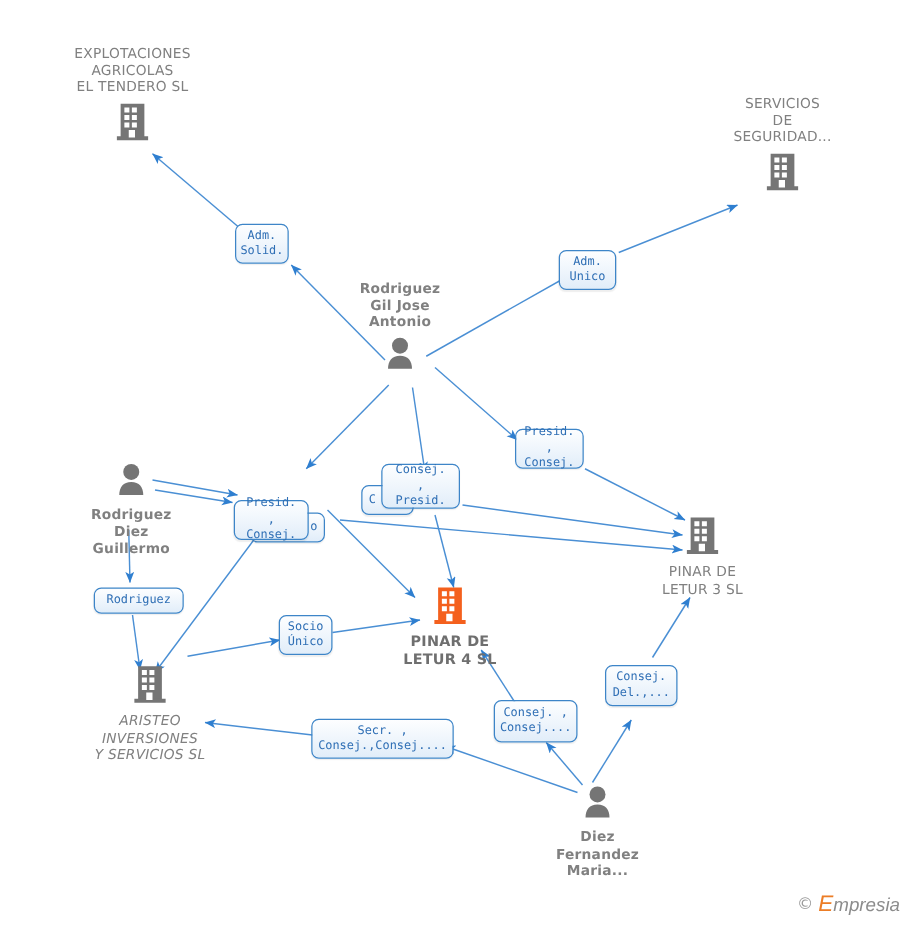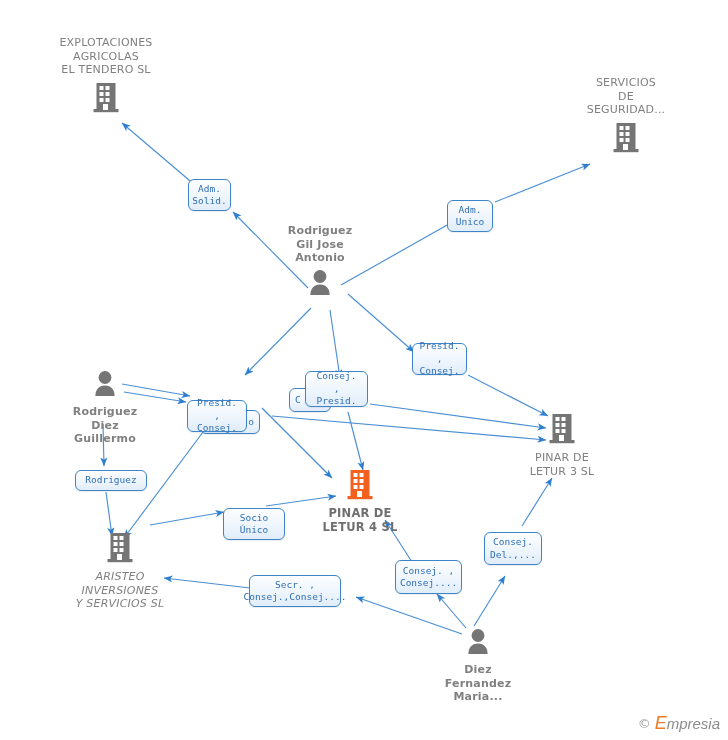--- a/index.html
+++ b/index.html
@@ -240,24 +240,24 @@
   <div class="lbl front" style="left:305px;top:371px;width:63px;height:36px;">Consej. ,
 Presid.</div>
 
   <div class="lbl hidden-behind" style="left:200px;top:410px;width:60px;height:24px;justify-content:flex-end;">o</div>
 
   <div class="lbl front" style="left:187px;top:400px;width:60px;height:32px;">Presid. ,
 Consej.</div>
 
   <div class="lbl front" style="left:75px;top:470px;width:72px;height:21px;">Rodriguez</div>
 
-  <div class="lbl front" style="left:223px;top:508px;width:62px;height:32px;">Socio
+  <div class="lbl front" style="left:223px;top:492px;width:43px;height:32px;">Socio
 Único</div>
 
-  <div class="lbl front" style="left:249px;top:575px;width:92px;height:32px;">Secr. ,
+  <div class="lbl front" style="left:249px;top:575px;width:114px;height:32px;">Secr. ,
 Consej.,Consej....</div>
 
   <div class="lbl front" style="left:395px;top:560px;width:67px;height:34px;">Consej. ,
 Consej....</div>
 
   <div class="lbl front" style="left:484px;top:532px;width:58px;height:33px;">Consej.
 Del.,...</div>
 
   <div class="watermark">
     <span class="c">©</span>

